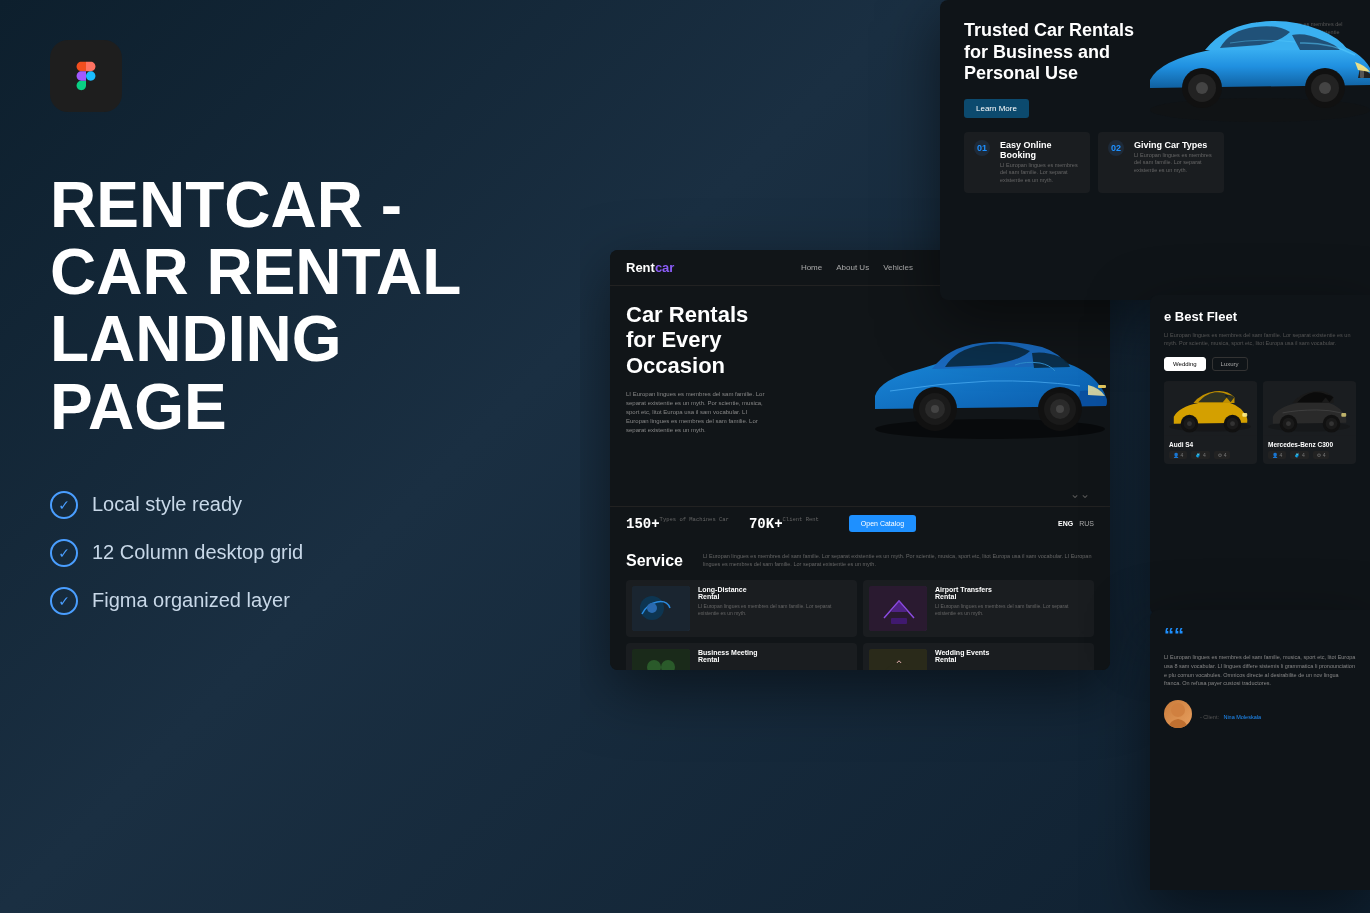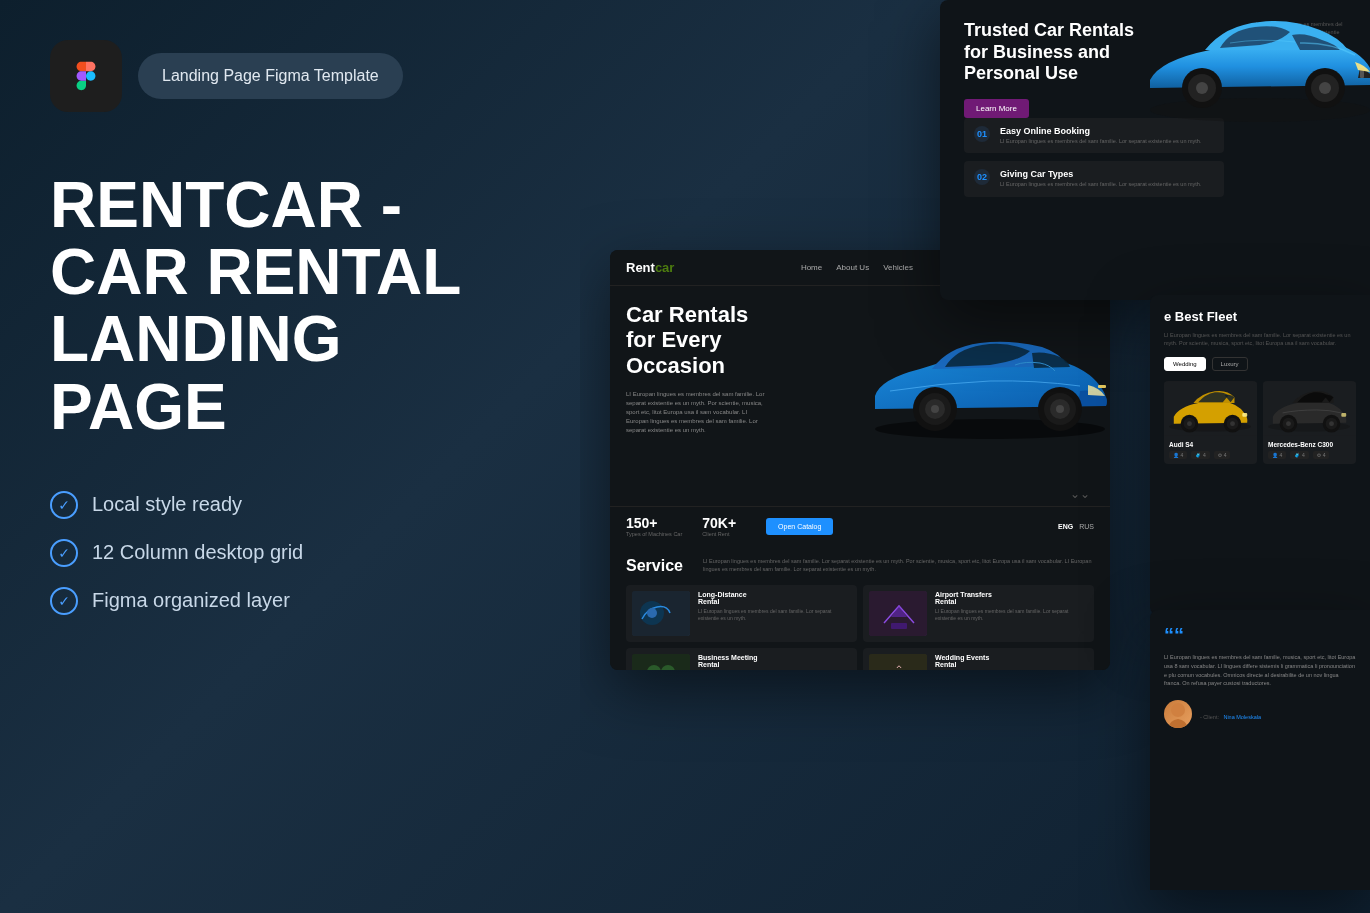--- a/index.html
+++ b/index.html
@@ -123,21 +123,21 @@
       justify-content: space-between;
       border-bottom: 1px solid #222;
     }
 
     .mock-logo {
       color: #ffffff;
       font-size: 13px;
       font-weight: 700;
     }
 
-    .mock-logo span { color: #4d7c0f; }
+    .mock-logo span { color: #8b5cf6; }
 
     .mock-nav-links {
       display: flex;
       gap: 14px;
     }
 
     .mock-nav-links a {
       color: #aaa;
       font-size: 8px;
       text-decoration: none;
@@ -189,21 +189,22 @@
     .mockup-stats {
       padding: 8px 16px;
       display: flex;
       align-items: center;
       gap: 20px;
       border-top: 1px solid #222;
     }
 
     .stat-item {
       display: flex;
-      flex-direction: column;
+      flex-direction: row;
+      font-family: Liberation Mono, monospace;
     }
 
     .stat-number {
       color: #fff;
       font-size: 14px;
       font-weight: 800;
     }
 
     .stat-label {
       color: #666;
@@ -328,31 +329,32 @@
 
     .trusted-title {
       color: #fff;
       font-size: 18px;
       font-weight: 800;
       line-height: 1.2;
       margin-bottom: 12px;
     }
 
     .learn-more-btn {
-      background: #701a75;
+      background: #0c4a6e;
       color: #fff;
       font-size: 8px;
       padding: 5px 12px;
       border-radius: 3px;
       display: inline-block;
+      margin-bottom: 14px;
     }
 
     .service-items {
       display: flex;
-      flex-direction: column;
+      flex-direction: row;
       gap: 8px;
     }
 
     .service-item-row {
       background: #1a1d20;
       border-radius: 4px;
       padding: 8px 10px;
       display: flex;
       gap: 10px;
       align-items: flex-start;
@@ -560,21 +562,20 @@
   <div class="logo-area">
     <div class="figma-icon">
       <svg viewBox="0 0 38 56" fill="none" xmlns="http://www.w3.org/2000/svg">
         <path d="M19 28C19 24.686 21.686 22 25 22C28.314 22 31 24.686 31 28C31 31.314 28.314 34 25 34C21.686 34 19 31.314 19 28Z" fill="#1ABCFE"></path>
         <path d="M7 40C7 36.686 9.686 34 13 34H19V40C19 43.314 16.314 46 13 46C9.686 46 7 43.314 7 40Z" fill="#0ACF83"></path>
         <path d="M19 10V22H25C28.314 22 31 19.314 31 16C31 12.686 28.314 10 25 10H19Z" fill="#FF7262"></path>
         <path d="M7 16C7 19.314 9.686 22 13 22H19V10H13C9.686 10 7 12.686 7 16Z" fill="#F24E1E"></path>
         <path d="M7 28C7 31.314 9.686 34 13 34H19V22H13C9.686 22 7 24.686 7 28Z" fill="#A259FF"></path>
       </svg>
     </div>
-    <div class="template-badge">Landing Page Figma Template</div>
   </div>
 
   <div class="main-title">
     RENTCAR -<br>CAR RENTAL<br>LANDING<br>PAGE
   </div>
 
   <ul class="features-list">
     <li class="feature-item">
       <div class="check-icon">✓</div>
       <span>Local style ready</span>

